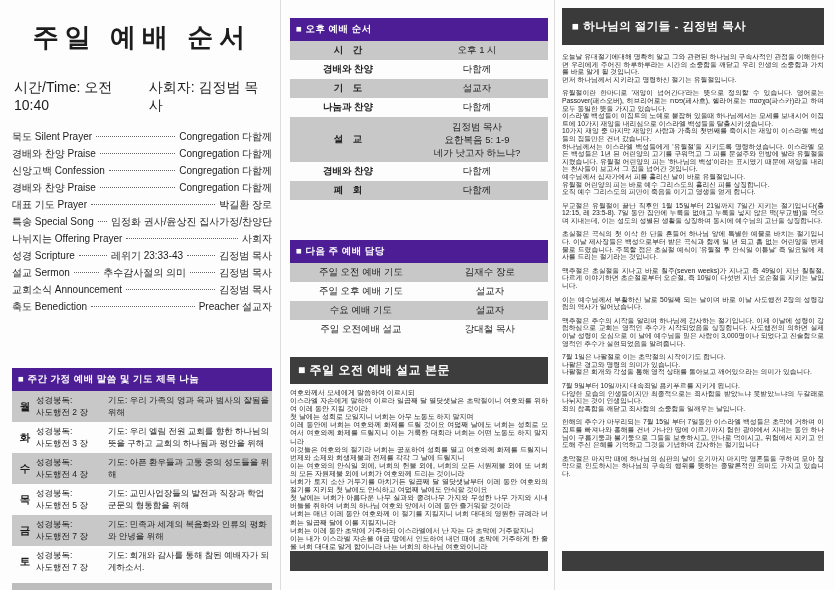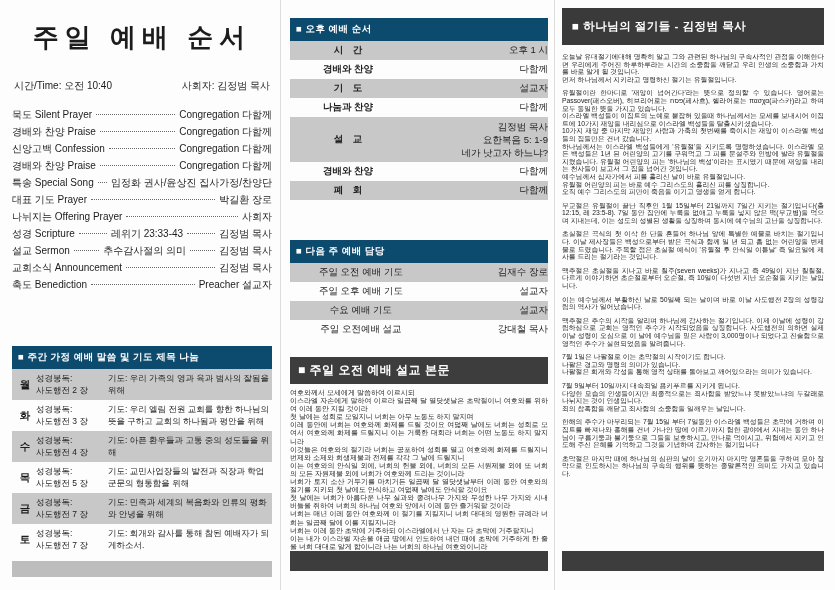--- a/index.html
+++ b/index.html
@@ -8,38 +8,38 @@
     background:#fdfdfd;color:#1c1c1c;
     font-family:"Liberation Sans","DejaVu Sans",sans-serif;
     -webkit-font-smoothing:antialiased;
   }
   .divider{position:absolute;top:0;bottom:0;width:1px;background:#ddd;}
   .col{position:absolute;top:0;}
   
   #col-left{left:12px;width:260px;}
   .title{margin-top:20px;text-align:center;font-size:26px;font-weight:600;letter-spacing:6px;}
   .subtitle{margin-top:15px;text-align:center;font-size:12.5px;letter-spacing:1px;color:#3d3d3d;}
-  .info-row{display:flex;justify-content:space-between;margin-top:24px;font-size:10px;padding:0 2px;}
+  .info-row{display:flex;justify-content:space-between;margin-top:24px;font-size:14px;padding:0 2px;}
   .order{margin-top:13px;}
   .order-row{display:flex;align-items:baseline;font-size:10px;line-height:17px;white-space:nowrap;}
   .leader{flex:1;min-width:6px;border-bottom:1.5px dotted #686868;margin:0 4px;transform:translateY(-3px);}
-  .tbl-header{background:#0c4a6e;color:#fff;font-size:9.5px;font-weight:bold;padding:5px 6px;letter-spacing:.5px;}
+  .tbl-header{background:#4c1d95;color:#fff;font-size:9.5px;font-weight:bold;padding:5px 6px;letter-spacing:.5px;}
   .weekly{margin-top:53px;}
   .weekly-row{display:flex;padding:4px 2px;font-size:8.5px;line-height:11.5px;}
   .weekly-row.alt{background:#c8c8c8;}
   .day{width:22px;font-weight:bold;font-size:10.5px;text-align:center;align-self:center;flex:none;}
   .reading{width:72px;white-space:pre-line;flex:none;}
   .prayer{flex:1;white-space:pre-line;}
   .weekly-footer{height:16px;background:#bdbdbd;margin-top:6px;}
   
   #col-mid{left:290px;width:258px;padding-top:18px;}
   .mid-table .row{display:flex;font-size:9.5px;}
   .mid-table .row.alt{background:#c8c8c8;}
   .mid-table .c1{width:45%;font-weight:bold;text-align:center;padding:3px 0;align-self:center;}
-  .mid-table .c2{width:55%;text-align:right;padding:3px 0;}
+  .mid-table .c2{width:55%;text-align:center;padding:3px 0;}
   .mid-table.t2 .c1{width:55%;font-weight:normal;}
   .mid-table.t2 .c2{width:45%;}
   .sermon-cell{white-space:pre-line;line-height:13px;padding:5px 0;}
   .t2{margin-top:40px;}
   .section-header-dark{background:#3d3d3d;color:#fff;font-size:12px;font-weight:bold;padding:5px 8px;letter-spacing:.5px;}
   .sermon-section{margin-top:18px;}
   .scripture{margin-top:5px;font-size:7px;line-height:8.1px;text-align:justify;white-space:pre-line;height:186px;overflow:hidden;color:#222;}
   
   #col-right{left:562px;width:262px;padding-top:8px;}
   .right-header{background:#3a3a3a;color:#fff;font-size:11.5px;font-weight:bold;padding:11px 10px;letter-spacing:.5px;}
@@ -78,28 +78,28 @@
         <span>신앙고백 Confession</span>
         <span class="leader"></span>
         <span>Congregation 다함께</span>
       </div>
     <div class="order-row">
         <span>경배와 찬양 Praise</span>
         <span class="leader"></span>
         <span>Congregation 다함께</span>
       </div>
     <div class="order-row">
+        <span>대표 기도 Prayer</span>
+        <span class="leader"></span>
+        <span>박길환 장로</span>
+      </div>
+    <div class="order-row">
         <span>특송 Special Song</span>
         <span class="leader"></span>
         <span>임정화 권사/윤상진 집사가정/찬양단</span>
-      </div>
-    <div class="order-row">
-        <span>대표 기도 Prayer</span>
-        <span class="leader"></span>
-        <span>박길환 장로</span>
       </div>
     <div class="order-row">
         <span>나뉘지는 Offering Prayer</span>
         <span class="leader"></span>
         <span>사회자</span>
       </div>
     <div class="order-row">
         <span>성경 Scripture</span>
         <span class="leader"></span>
         <span>레위기 23:33-43</span>

